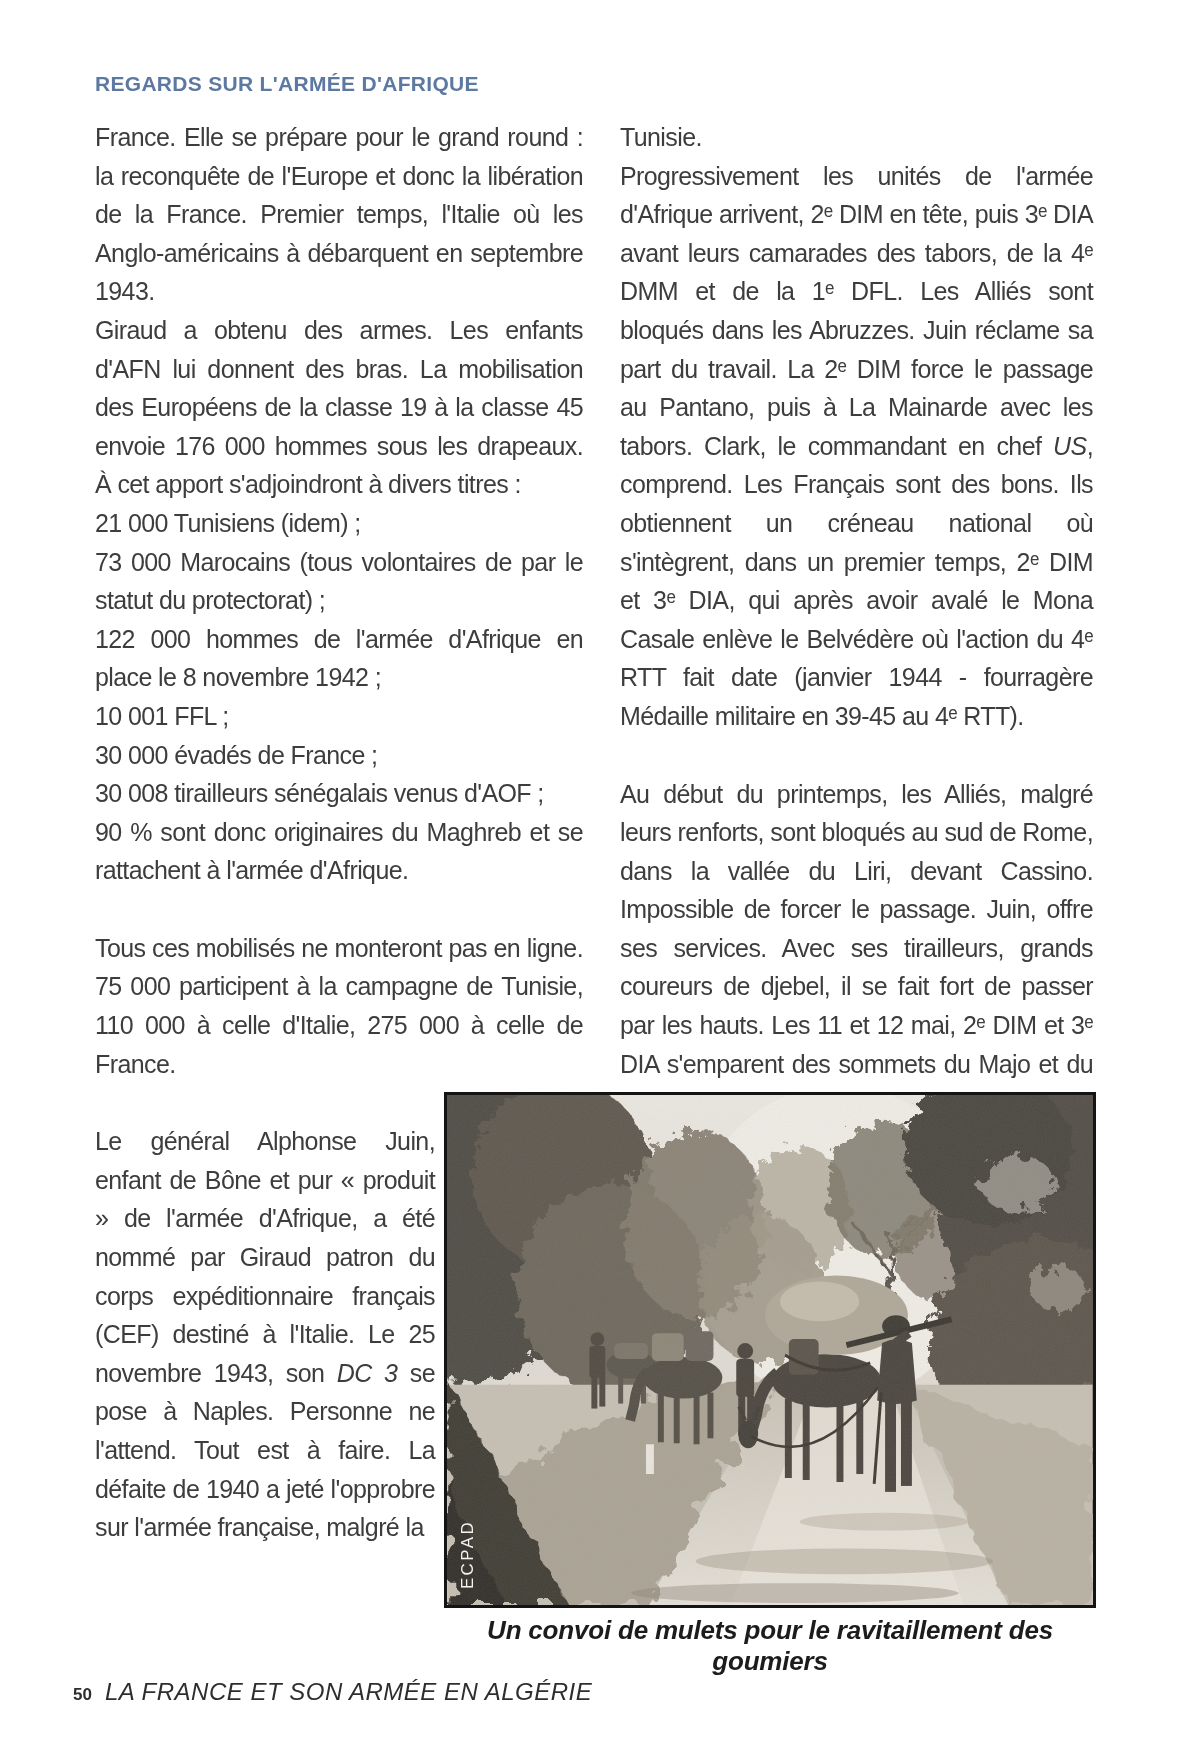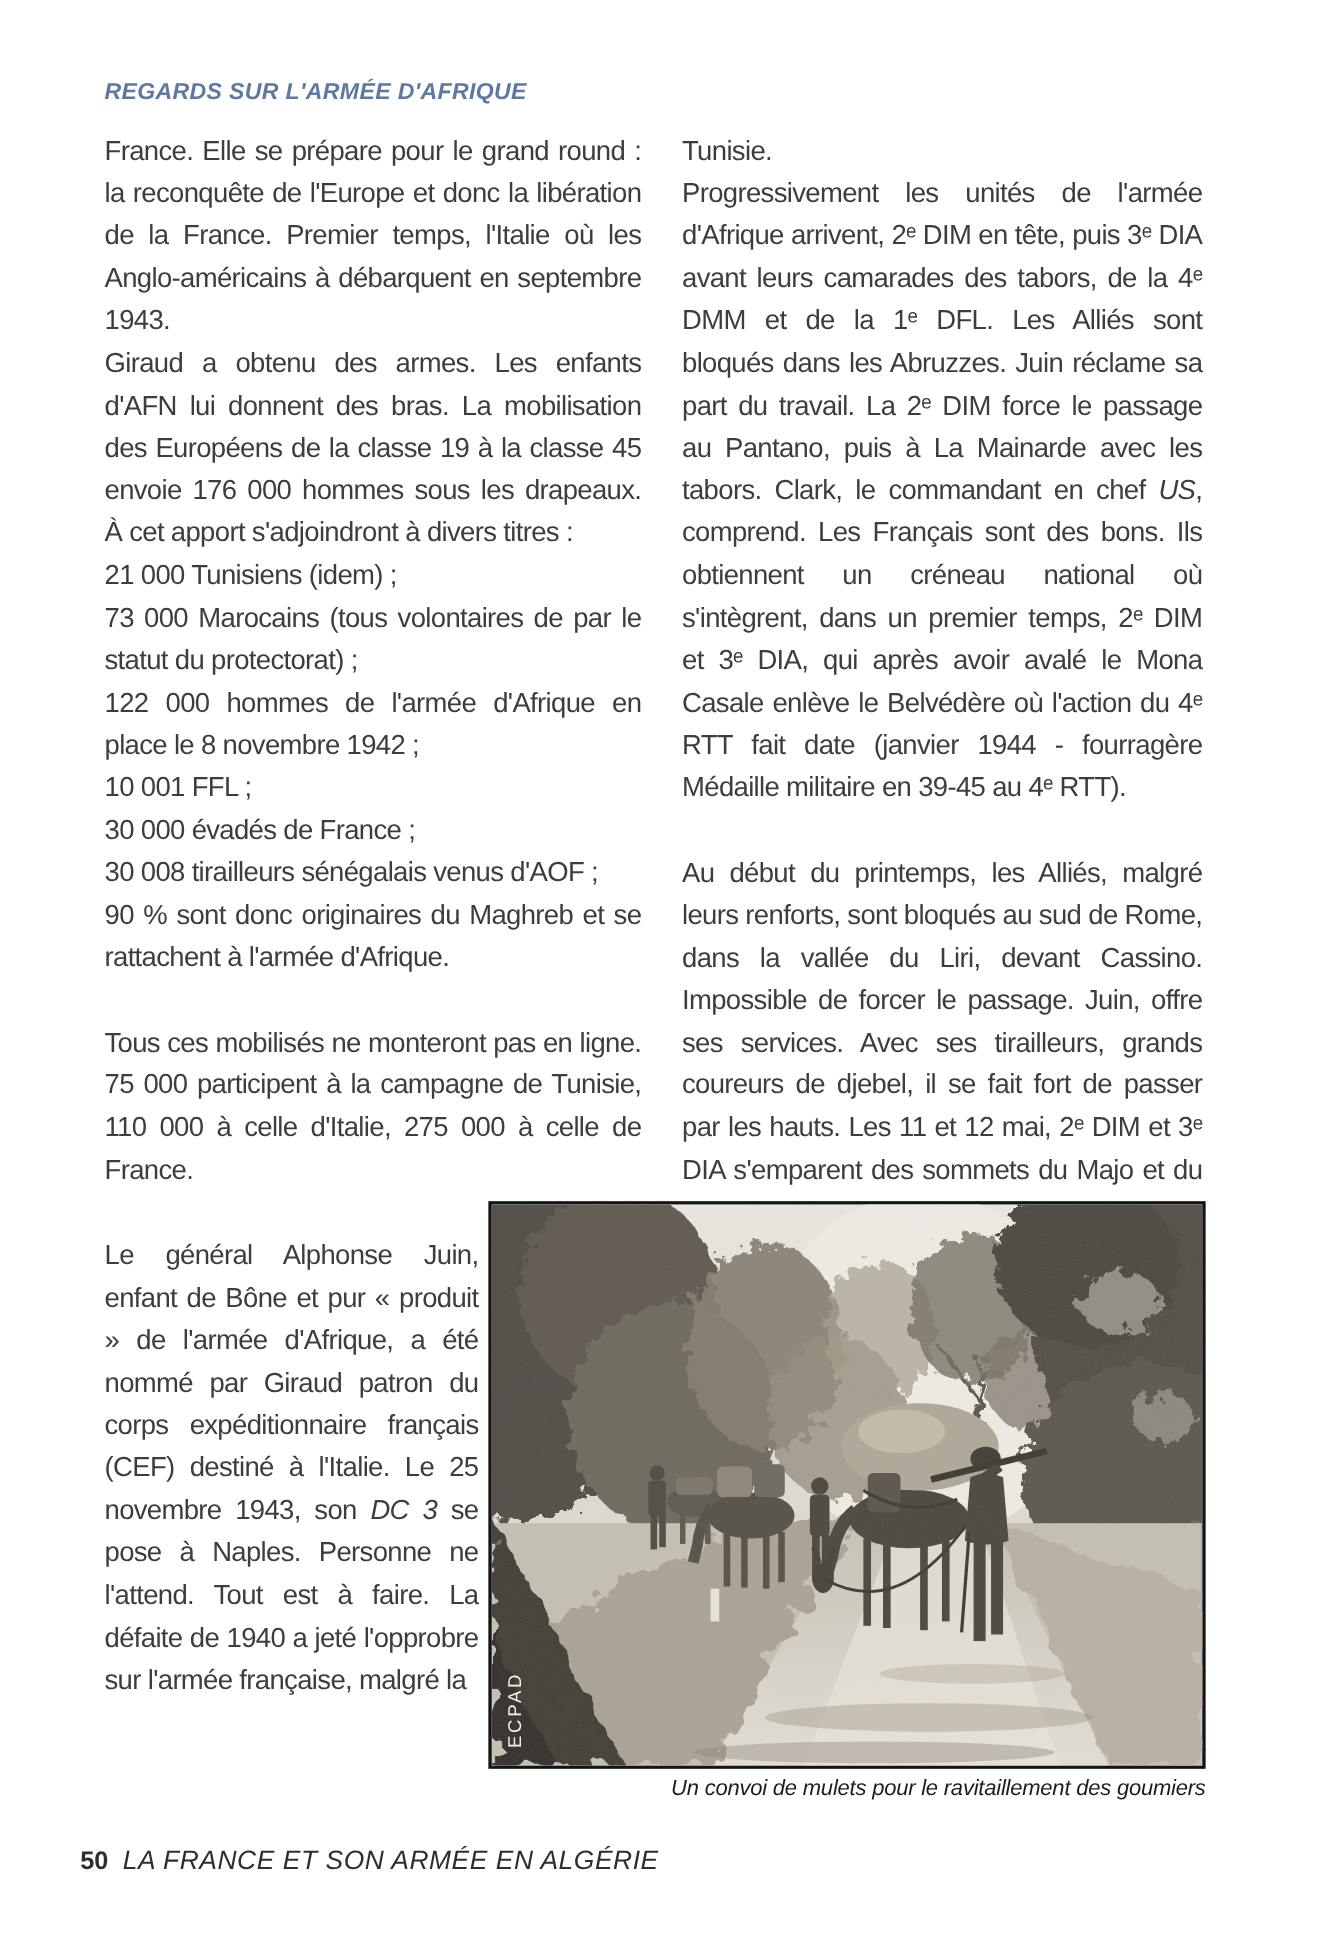--- a/index.html
+++ b/index.html
@@ -1,21 +1,21 @@
 <!DOCTYPE html>
 <html lang="fr"><head>
 <meta charset="utf-8">
 <style>
   html,body{margin:0;padding:0;background:#ffffff;}
   body{font-family:"Liberation Sans","DejaVu Sans",sans-serif;}
   .page{position:relative;width:1200px;height:1761px;background:#ffffff;overflow:hidden;}
 
   .kicker{
     position:absolute;left:95px;top:72px;
-    font-size:21px;font-weight:700;letter-spacing:.3px;color:#5c79a2;font-style:italic;
+    font-size:21px;font-weight:700;letter-spacing:.3px;color:#5c79a2;
   }
 
   .col{
     position:absolute;top:118px;
     font-size:25px;line-height:38.6px;letter-spacing:-.6px;
     color:#3d3d3d;text-align:justify;
   }
   .col p{margin:0;}
   .col p.gap{margin-top:39px;}
   .col-left{left:95px;width:488px;}
@@ -27,29 +27,29 @@
   .it{font-style:italic;}
 
   .photo-frame{
     position:absolute;left:444px;top:1092px;width:652px;height:516px;
     margin:0;border:3px solid #141414;box-sizing:border-box;background:#d9d4cb;
   }
   .photo-frame svg{display:block;width:100%;height:100%;}
 
   .caption{
     position:absolute;left:444px;top:1615px;width:652px;
-    text-align:right;font-style:italic;font-weight:400;
-    font-size:20px;color:#1c1c1c;letter-spacing:-.2px;
+    text-align:center;font-style:italic;font-weight:700;
+    font-size:26px;color:#1c1c1c;letter-spacing:-.2px;
   }
 
   .footer{
     position:absolute;left:73px;top:1678px;
     color:#2e2e2e;font-size:24px;white-space:nowrap;
   }
-  .footer .num{font-weight:700;font-size:23px;margin-right:13px;}
+  .footer .num{font-weight:700;font-size:17px;margin-right:13px;}
   .footer .title{font-style:italic;letter-spacing:.5px;}
 </style>
 </head>
 <body>
 
 <div class="page">
 
   <div class="kicker">REGARDS SUR L'ARMÉE D'AFRIQUE</div>
 
   <div class="col col-left">

